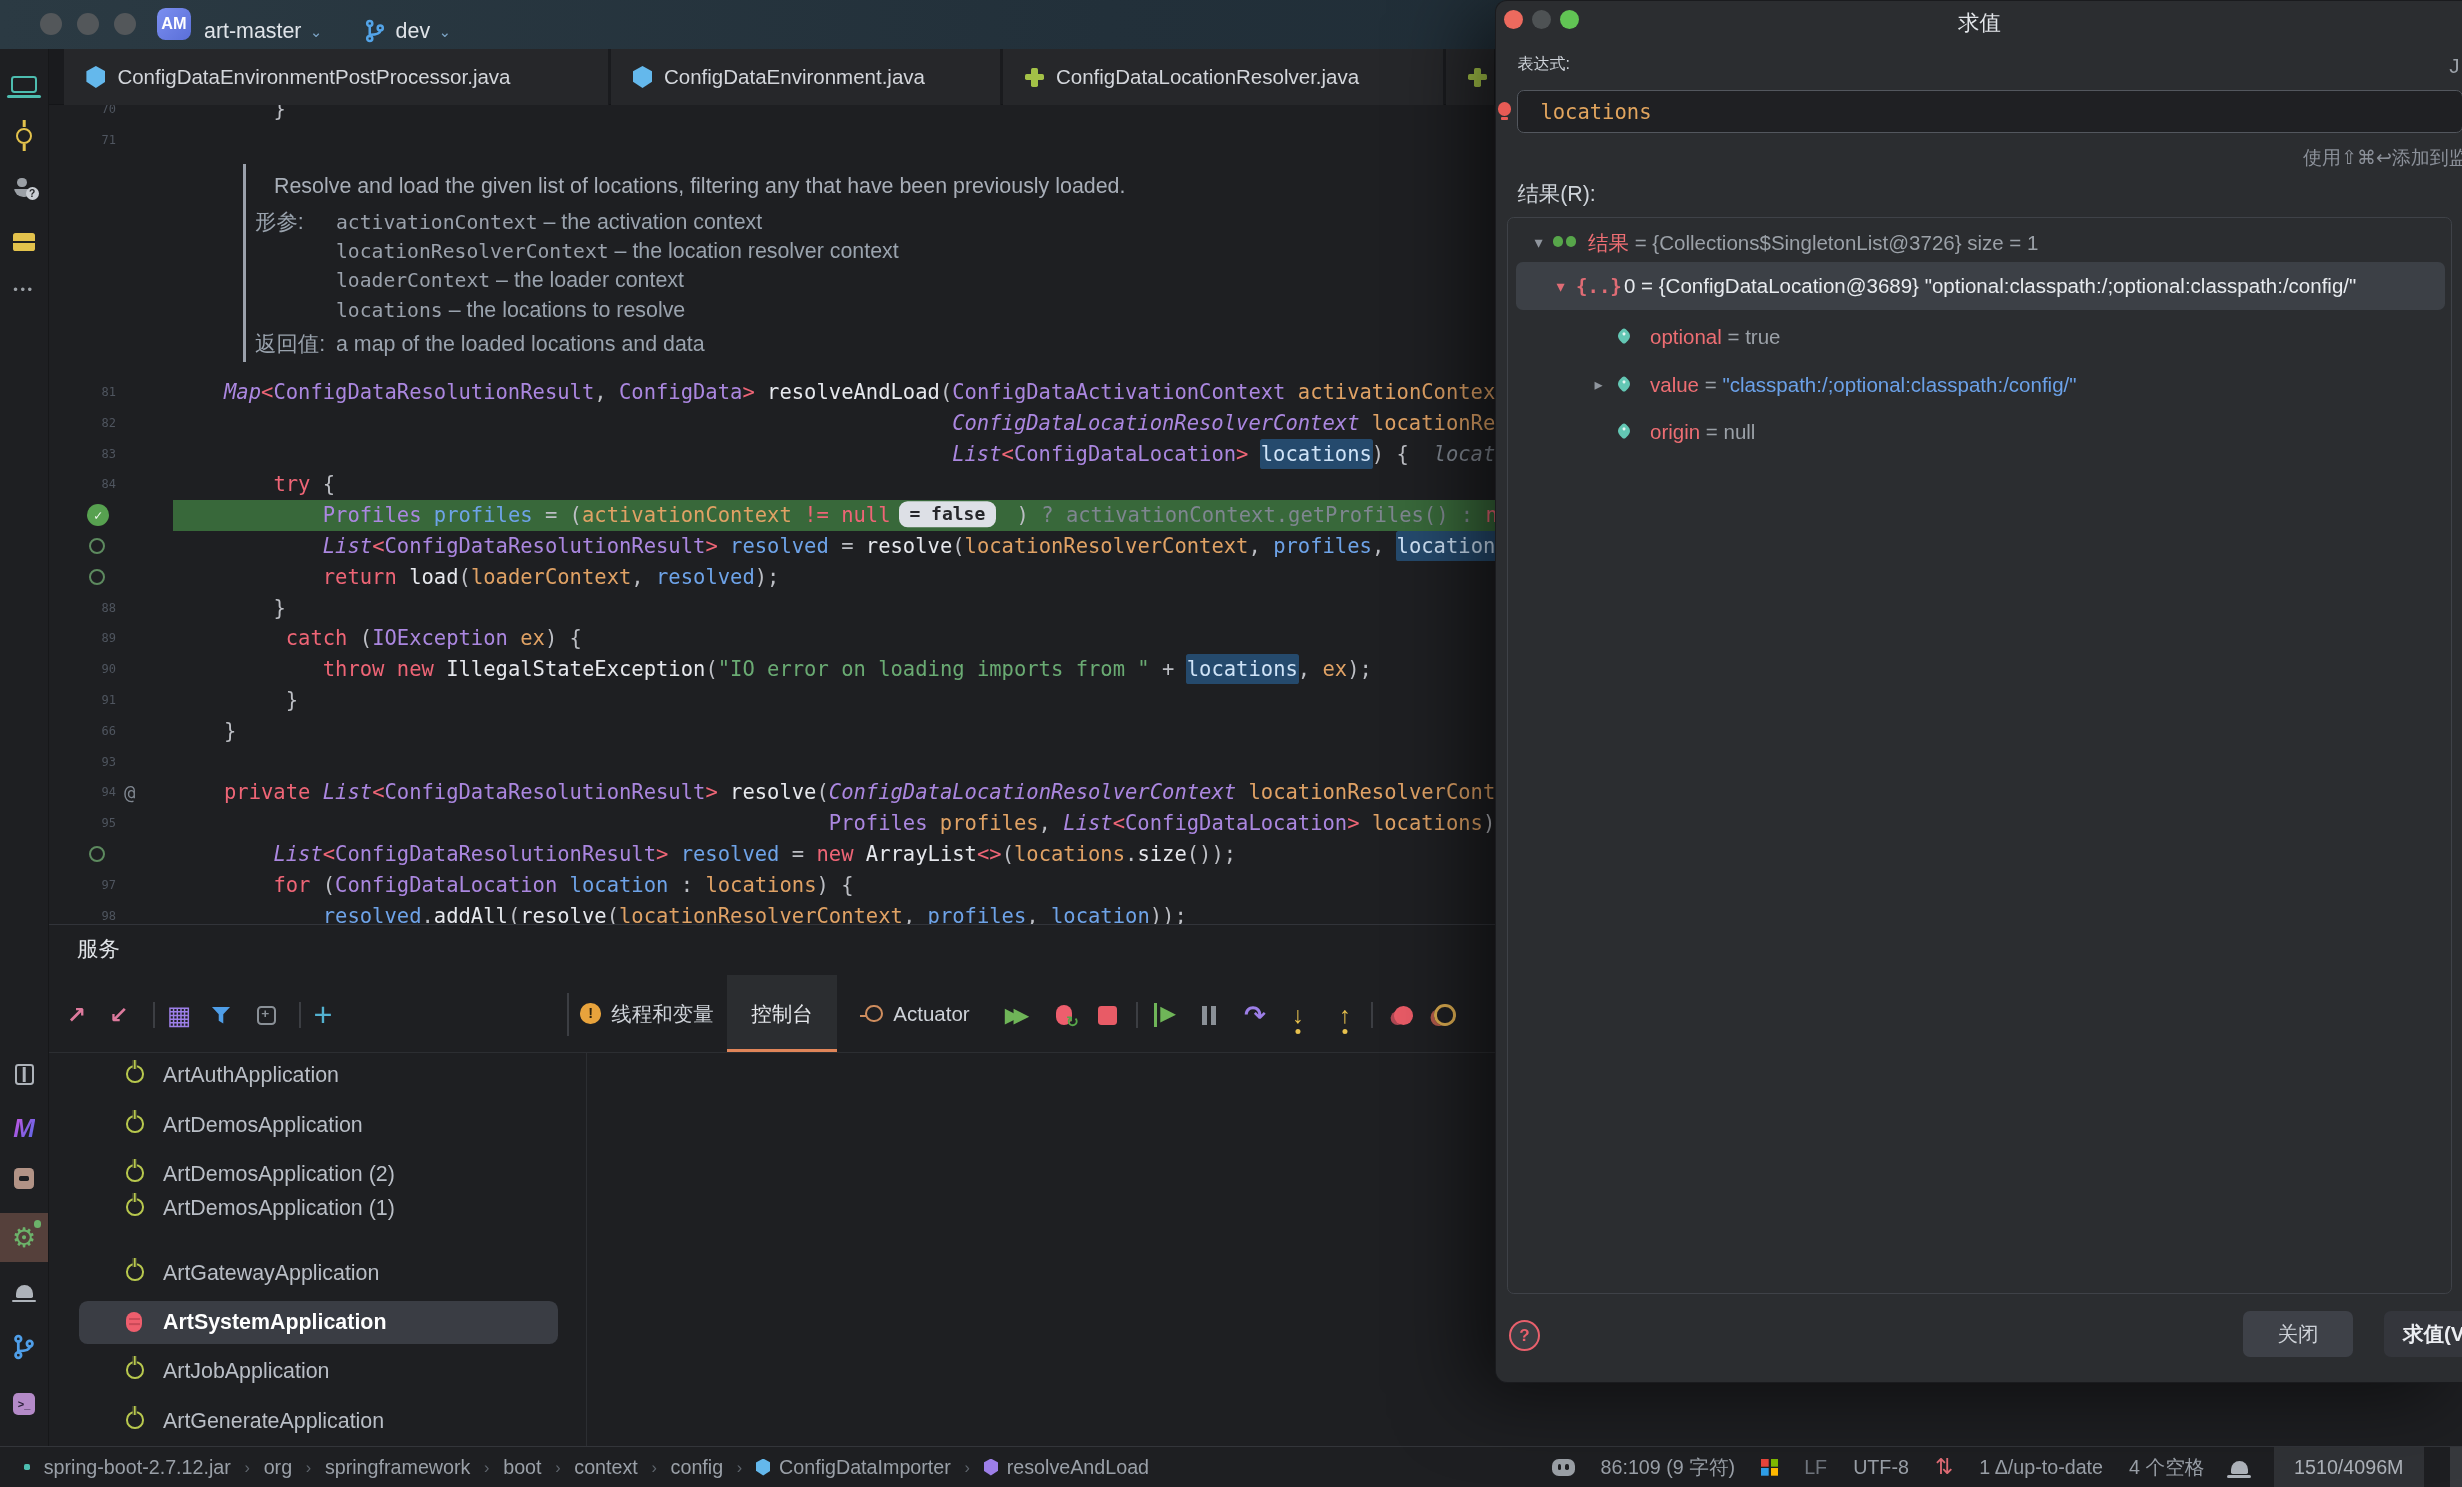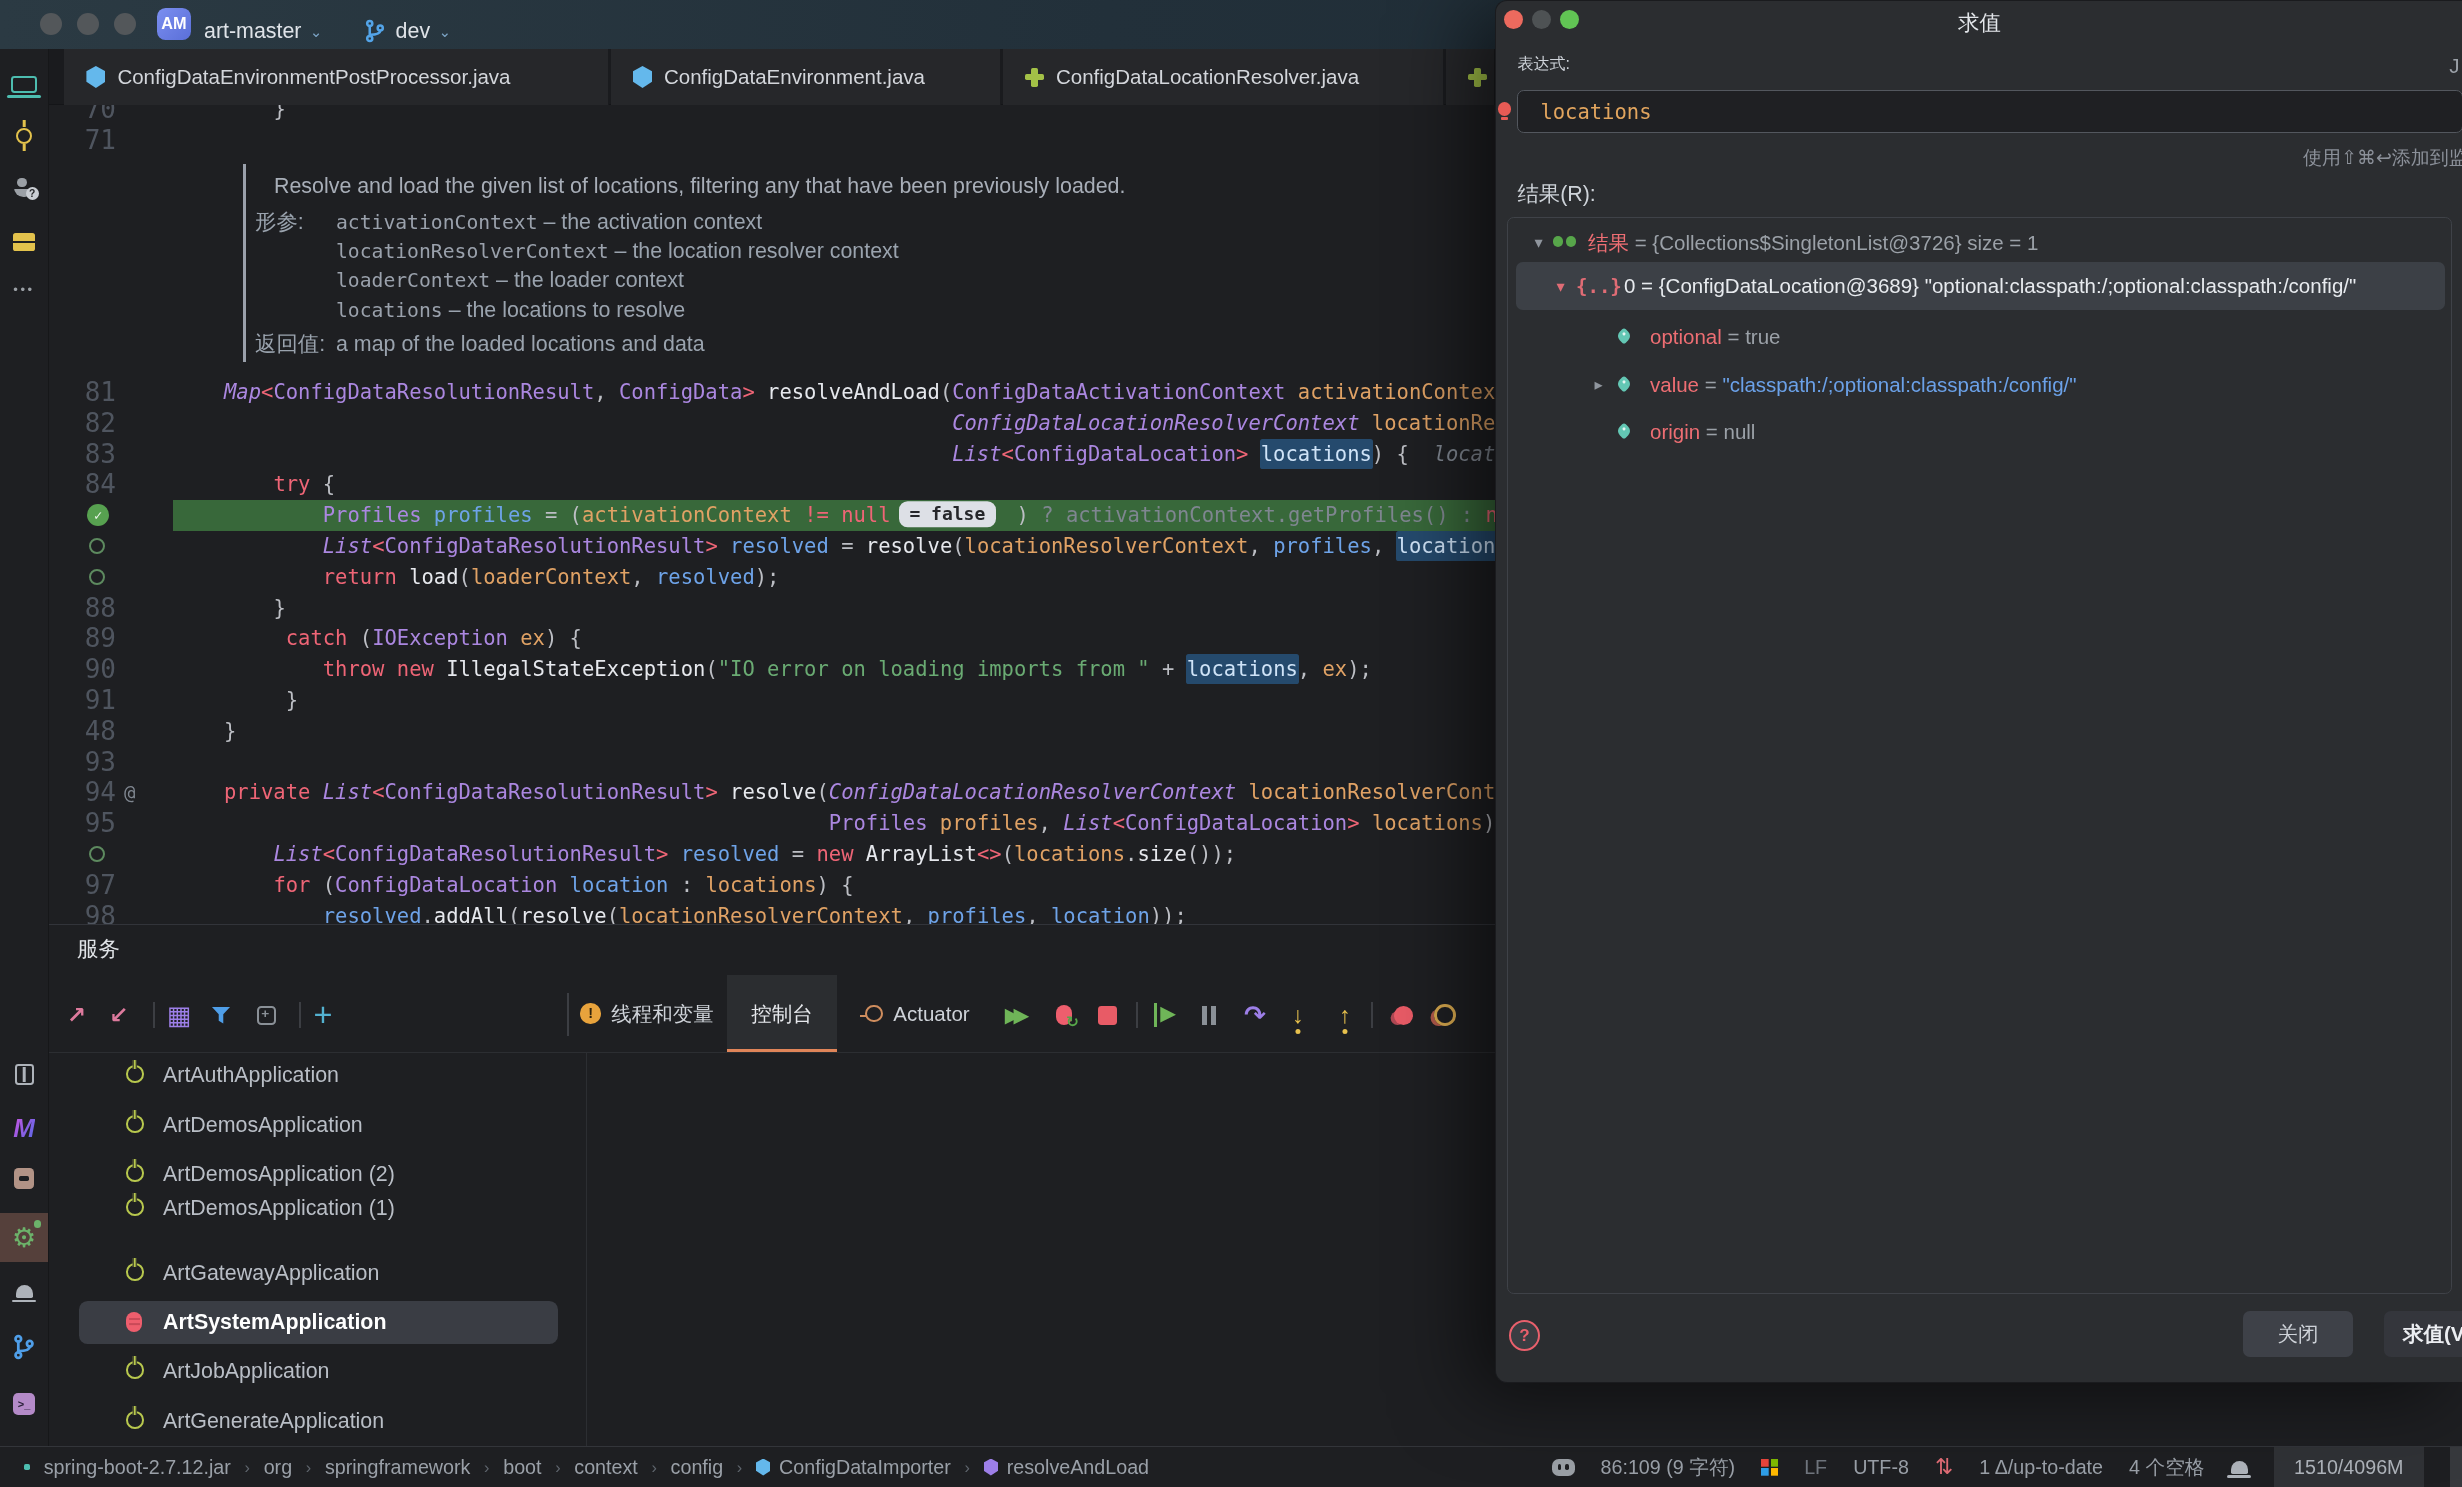--- a/index.html
+++ b/index.html
@@ -13,21 +13,21 @@
 
 #stripe{position:absolute;left:0;top:49px;width:49px;height:1397px;background:#1e1f22;border-right:0.9px solid #161719;box-sizing:border-box}
 .stripe-item{position:absolute;left:0;width:48px;height:49px;display:flex;align-items:center;justify-content:center}
 .stripe-item.sel{background:#55403b}
 
 #tabbar{position:absolute;left:49px;top:49px;width:2414px;height:56px;background:#1a1b1e;border-bottom:0.9px solid #141518;box-sizing:border-box}
 .tab{position:absolute;top:0;height:56px;background:#26272a;display:flex;align-items:center;gap:12px;padding-left:22px;box-sizing:border-box;border-right:1.7px solid #1a1b1e;color:#d3d6db;font-size:20.5px;overflow:hidden;white-space:nowrap}
 
 #codearea{position:absolute;left:49px;top:105px;width:1446px;height:819px;overflow:hidden;background:#1e1f22}
 .cline{position:absolute;left:0;width:100%;height:31px;font-family:"DejaVu Sans Mono",monospace;font-size:20.5px;line-height:31px}
-.lnum{position:absolute;left:0;top:0;width:67px;text-align:right;color:#4f555f;font-size:26px}
+.lnum{position:absolute;left:0;top:0;width:67px;text-align:right;color:#4f555f;font-size:12px}
 .lat{position:absolute;left:75px;color:#7f8690;font-size:19px}
 .ctoks{position:absolute;left:175px;top:0;white-space:pre}
 .execbg{position:absolute;left:124px;width:1322px;height:31px;background:#38683a}
 .g-check{position:absolute;left:38px;top:4.3px;width:22px;height:22px;border-radius:50%;background:#57a150;color:#eef7ec;font-size:13.7px;text-align:center;line-height:22px;font-weight:700}
 .g-ring{position:absolute;left:40px;top:6.8px;width:12px;height:12px;border:2.6px solid #5d8a5f;border-radius:50%}
 .tk-kw{color:#ee6576}.tk-ty{color:#ab87e0}.tk-tyi{color:#ab87e0;font-style:italic}
 .tk-pr{color:#e0a265}.tk-lv{color:#6ea3e8}.tk-mt{color:#e6e8ed}.tk-st{color:#6aab73}
 .tk-pl{color:#bcbec4}.tk-dm{color:#7f8690}
 .tk-hl{color:#cfe3f7;background:#254a6d;border-radius:2.6px;padding:2.6px 0.9px;margin:0 -0.9px}
 .tk-hint{color:#7f8690;font-style:italic}
@@ -295,21 +295,21 @@
       </div>
       <div class="cline" style="position: absolute; top: 549px;">
         <div class="lnum">90</div>
         <div class="ctoks"><span>        </span><span class="tk-kw">throw</span><span class="tk-pl"> </span><span class="tk-kw">new</span><span class="tk-pl"> </span><span class="tk-mt">IllegalStateException</span><span class="tk-pl">(</span><span class="tk-st">"IO error on loading imports from "</span><span class="tk-pl"> + </span><span class="tk-hl">locations</span><span class="tk-pl">, </span><span class="tk-pr">ex</span><span class="tk-pl">);</span></div>
       </div>
       <div class="cline" style="position: absolute; top: 580px;">
         <div class="lnum">91</div>
         <div class="ctoks"><span>     </span><span class="tk-pl">}</span></div>
       </div>
       <div class="cline" style="position: absolute; top: 611px;">
-        <div class="lnum">48</div>
+        <div class="lnum">66</div>
         <div class="ctoks"><span class="tk-pl">}</span></div>
       </div>
       <div class="cline" style="position: absolute; top: 642px;">
         <div class="lnum">93</div>
         <div class="ctoks"></div>
       </div>
       <div class="cline" style="position: absolute; top: 672px;">
         <div class="lnum">94</div>
         <div class="lat">@</div>
         <div class="ctoks"><span class="tk-kw">private</span><span class="tk-pl"> </span><span class="tk-tyi">List</span><span class="tk-kw">&lt;</span><span class="tk-ty">ConfigDataResolutionResult</span><span class="tk-kw">&gt; </span><span class="tk-mt">resolve</span><span class="tk-pl">(</span><span class="tk-tyi">ConfigDataLocationResolverContext</span><span class="tk-pl"> </span><span class="tk-pr">locationResolverContext</span></div>

